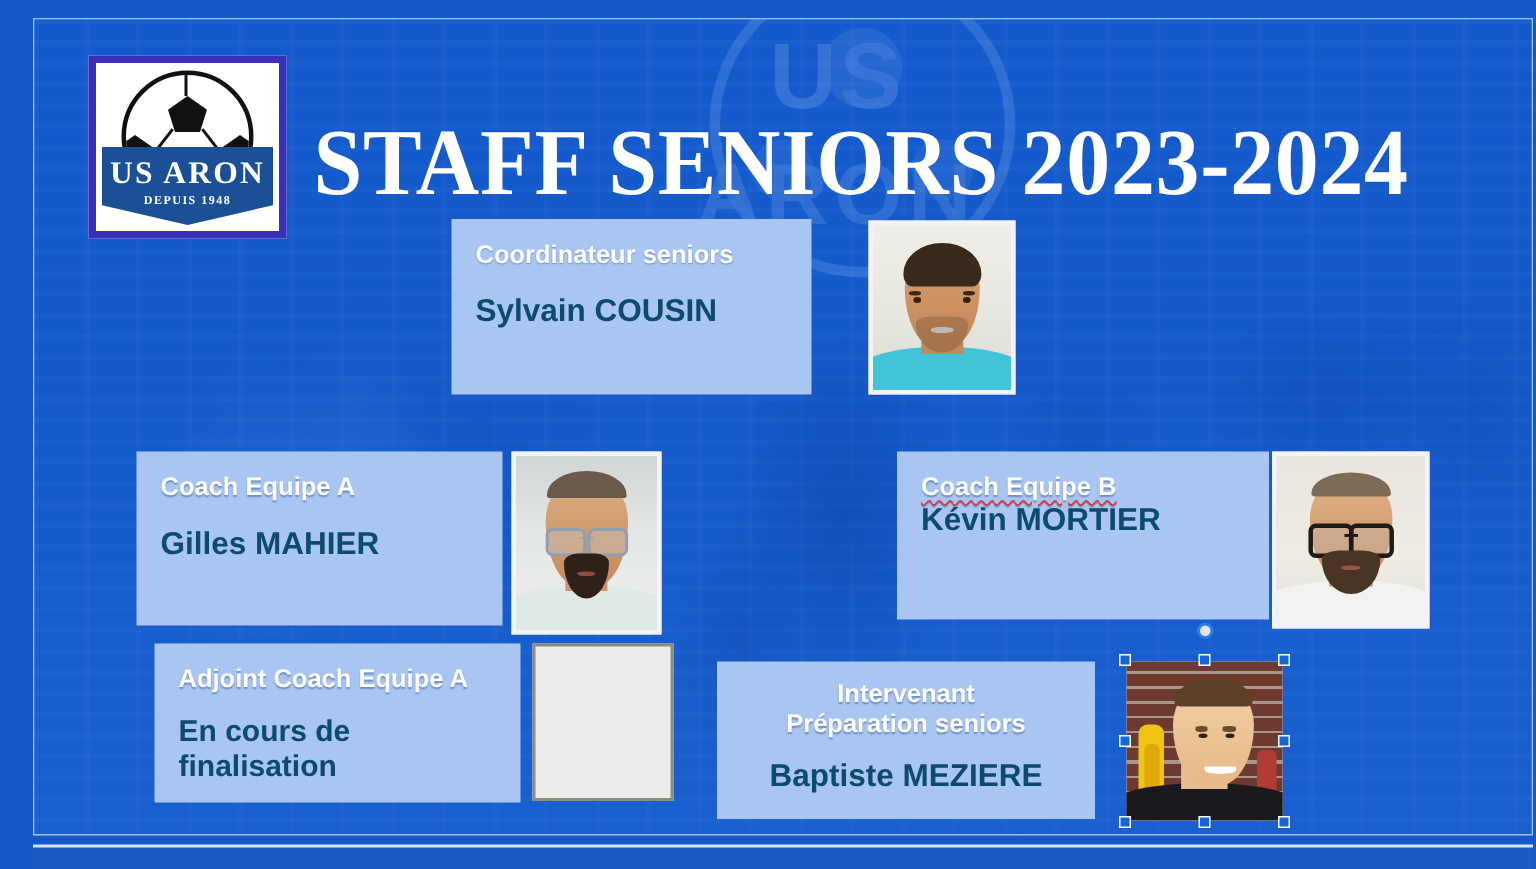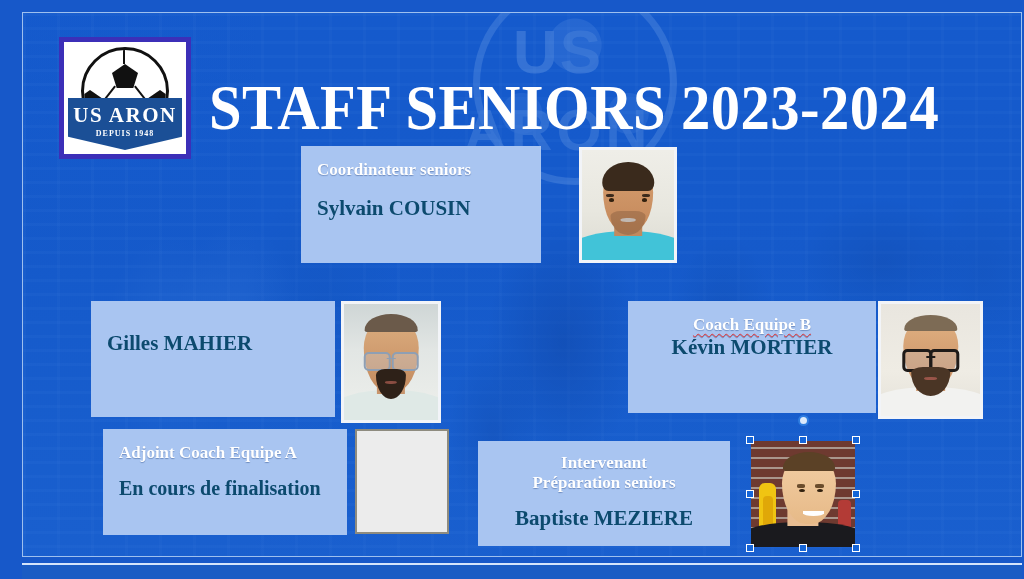--- a/index.html
+++ b/index.html
@@ -184,21 +184,20 @@
     letter-spacing: .5px;
   }
 
   
   .card { position: absolute; }
   .card .infobox {
     position: absolute; left: 0; top: 0;
     background: #a9c5f1;
     box-sizing: border-box;
     padding: 14px 16px 10px 16px;
-    font-family: Liberation Serif, serif;
   }
   .card .role {
     font-weight: 700;
     font-size: 17px;
     line-height: 1.15;
     color: #ffffff;
     text-shadow: 0 1px 1px rgba(40,70,130,.45);
     margin: 0;
   }
   .card .role.spell {
@@ -374,41 +373,42 @@
           <div class="eye" style="left:29%;"></div>
           <div class="eye" style="right:29%;"></div>
           <div class="mouth" style="background:#e7e1dc; height:3.5%;"></div>
           <div class="beard" style="background:rgba(58,42,28,.22);"></div>
         </div>
       </div>
     </div>
 
     <div class="card" style="left:68px; top:288px; width:352px; height:124px;">
       <div class="infobox" style="width:244px; height:116px;">
+        <p class="role">Coach Equipe A</p>
         <p class="person" style="margin-top:16px;">Gilles MAHIER</p>
       </div>
       <div class="photo" style="left:250px; top:0px; width:100px; height:122px;">
         <div class="face">
           <div class="bgd" style="background:linear-gradient(180deg,#cfd6d6 0%,#e2e6e4 40%,#eef0ec 100%);"></div>
           <div class="shoulders" style="background:#dfe9e6;"></div>
           <div class="neck" style="background:#c8956d;"></div>
           <div class="head" style="background:linear-gradient(180deg,#dcae80,#c38a5e); width:58%; height:66%; top:10%;"></div>
           <div class="hair" style="background:#6b5a4a; width:56%; height:15%; top:9%; border-radius:50% 50% 4% 4% / 90% 90% 10% 10%;"></div>
           <div class="glasses" style="top:41%;">
             <div class="lens" style="left:0; border:2px solid #8e9fb4; background:rgba(200,215,235,.30);"></div>
             <div class="lens" style="right:0; border:2px solid #8e9fb4; background:rgba(200,215,235,.30);"></div>
             <div class="bridge" style="background:#8e9fb4;"></div>
           </div>
           <div class="beard" style="background:#2e2118; width:32%; height:26%; top:56%;"></div>
           <div class="mouth" style="top:66%; background:#8b4d42; width:13%;"></div>
         </div>
       </div>
     </div>
 
-    <div class="card" style="left:605px; top:288px; width:355px; height:120px;text-align:center;">
+    <div class="card" style="left:575px; top:288px; width:355px; height:120px;">
       <div class="infobox" style="width:248px; height:112px;">
         <p class="role spell">Coach Equipe B</p>
         <p class="person" style="">Kévin MORTIER</p>
       </div>
       <div class="photo" style="left:250px; top:0px; width:105px; height:118px;">
         <div class="face">
           <div class="bgd" style="background:linear-gradient(180deg,#e9e6df 0%,#efece4 60%,#e4e1d8 100%);"></div>
           <div class="shoulders" style="background:#f2f2f0;"></div>
           <div class="neck" style="background:#cf9a72;"></div>
           <div class="head" style="background:linear-gradient(180deg,#e0b183,#c98f62); width:56%; height:64%; top:11%;"></div>

